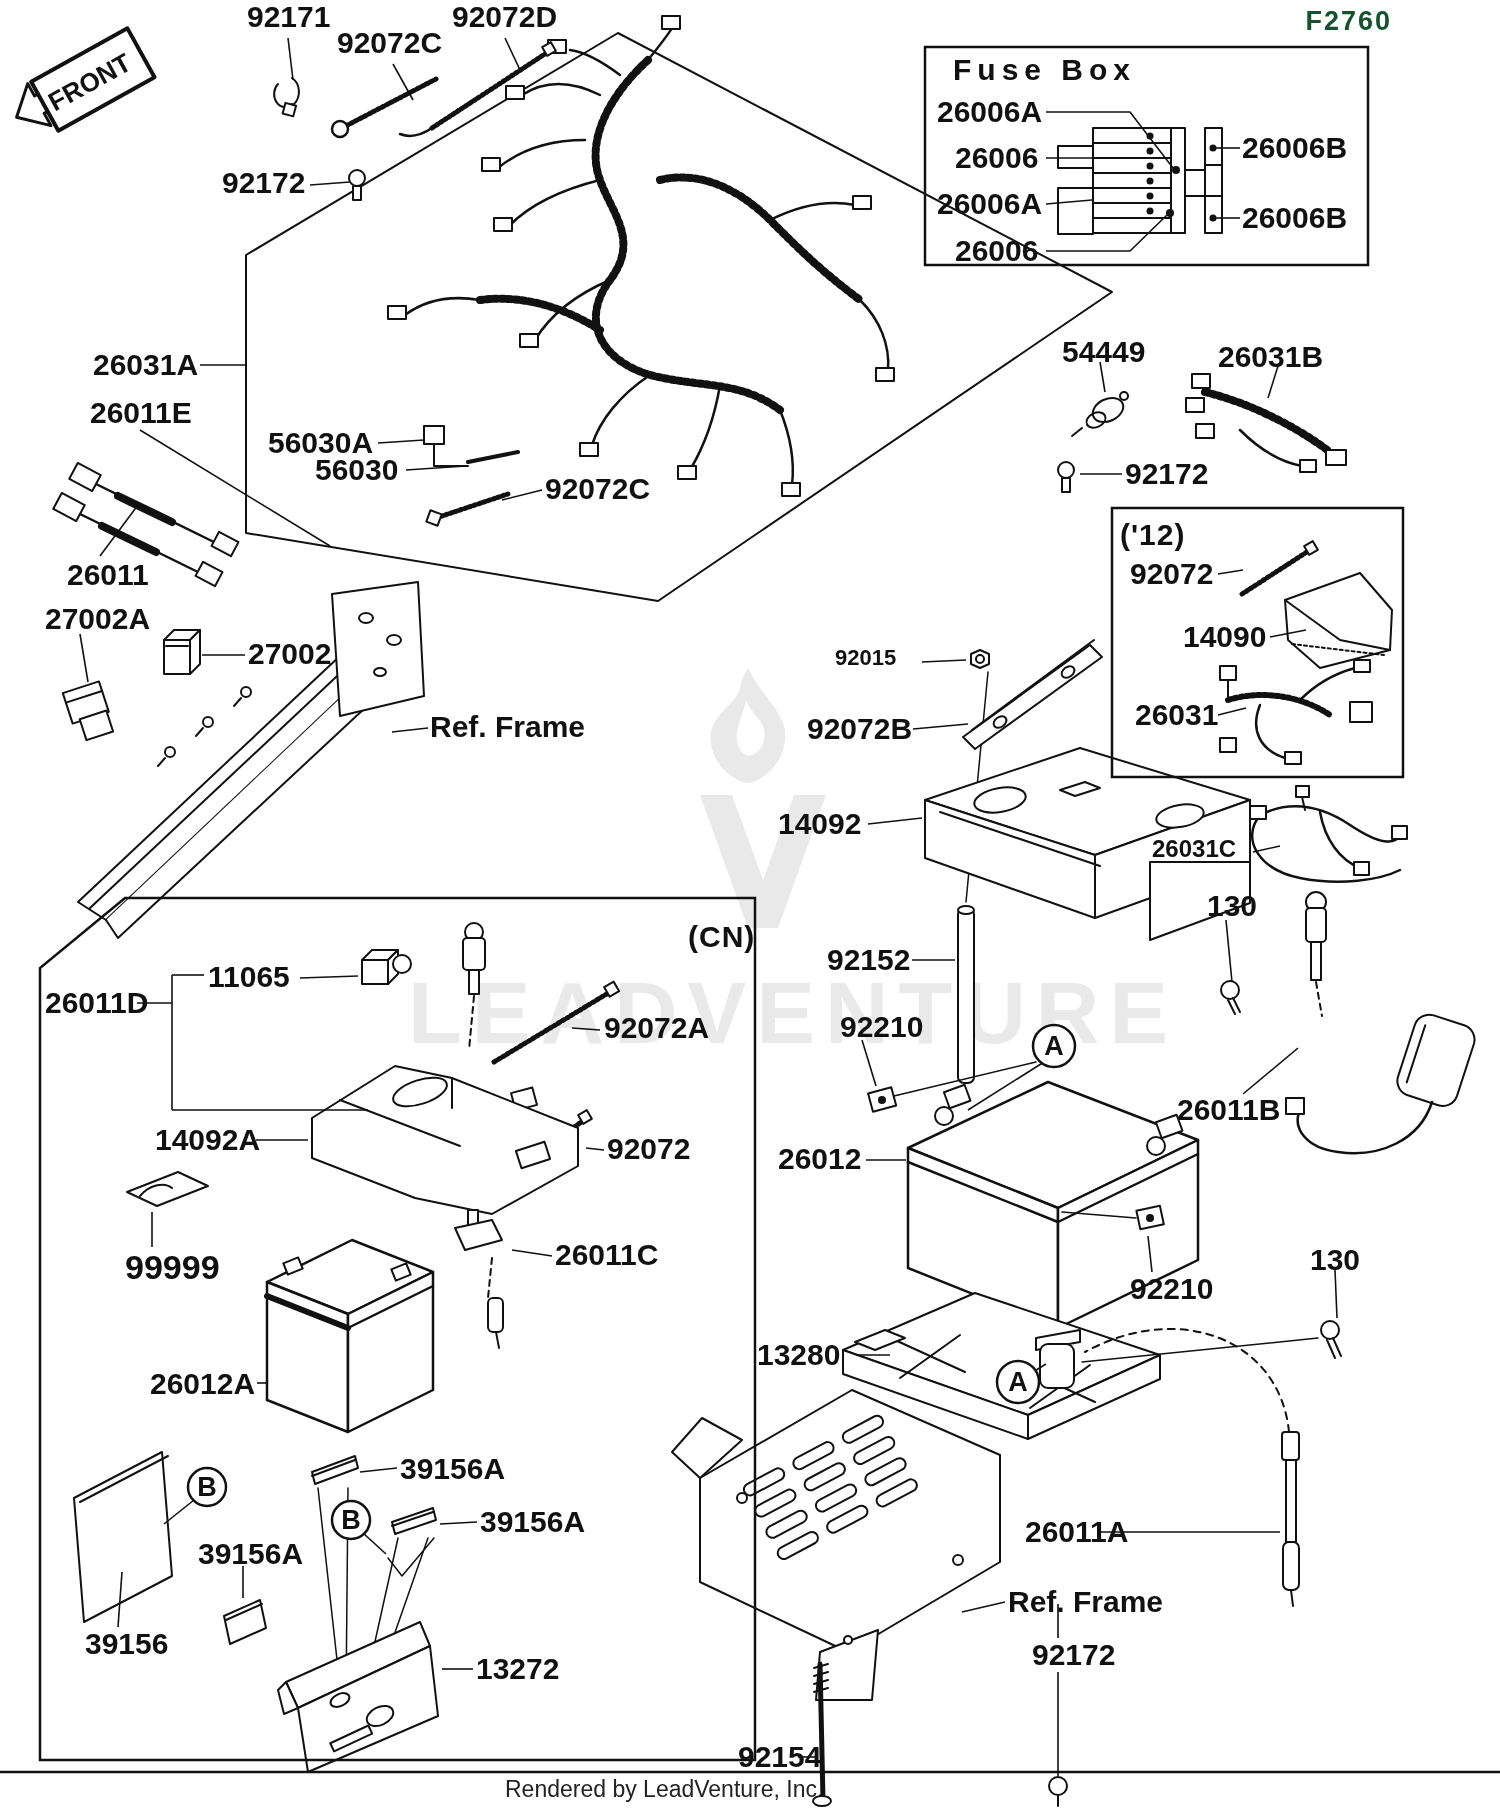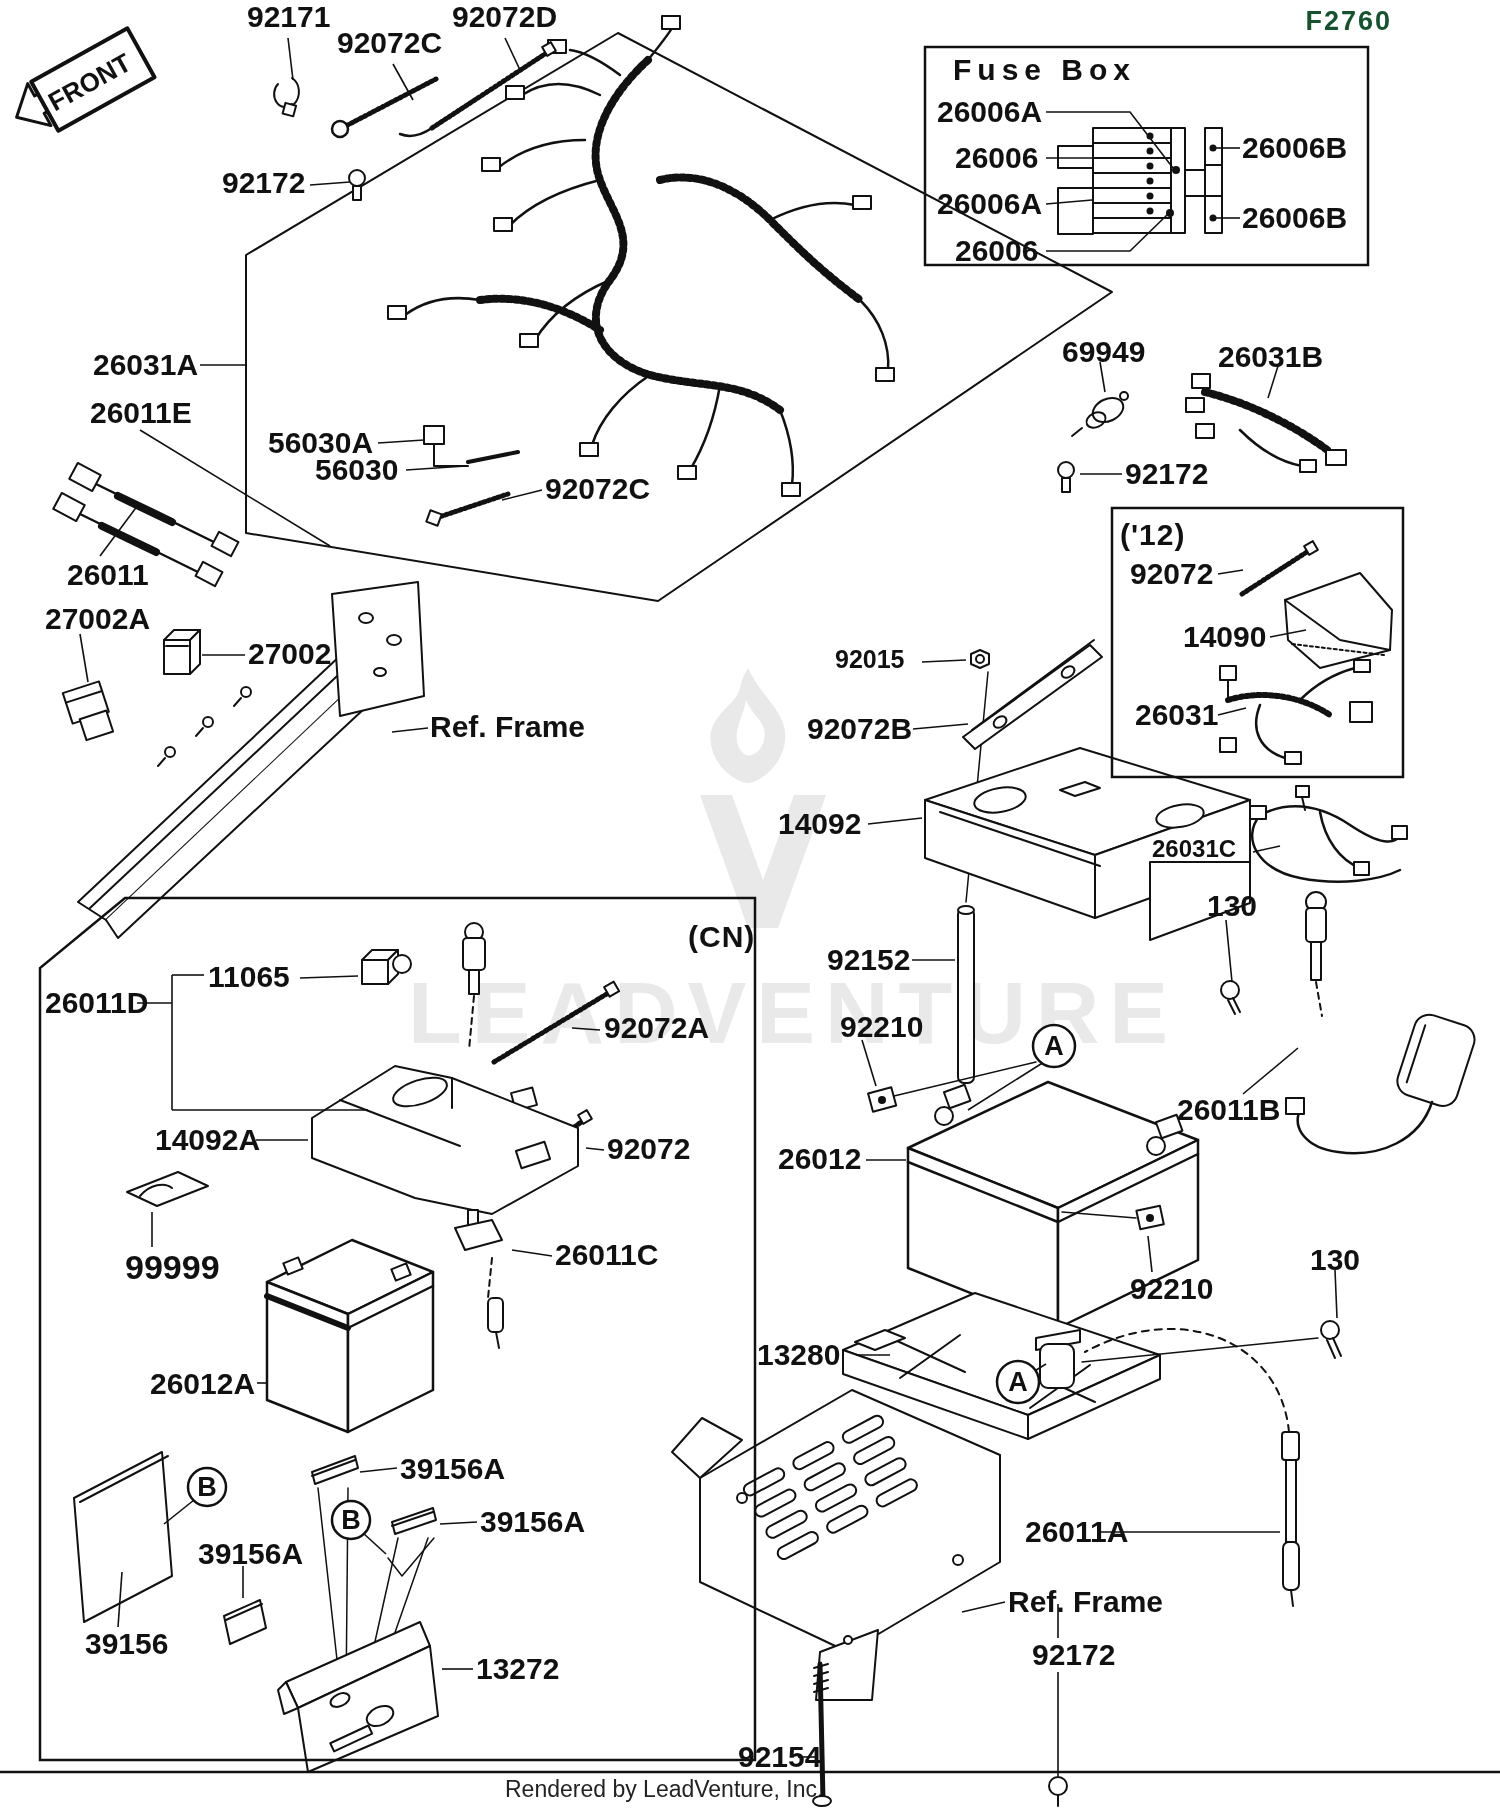--- a/index.html
+++ b/index.html
@@ -555,27 +555,27 @@
       <div class="label" style="left: 1242px; top: 203px; font-size: 30px;">26006B</div>
       <div class="label" style="left: 93px; top: 350px; font-size: 30px;">26031A</div>
       <div class="label" style="left: 90px; top: 398px; font-size: 30px;">26011E</div>
       <div class="label" style="left: 268px; top: 428px; font-size: 30px;">56030A</div>
       <div class="label" style="left: 315px; top: 455px; font-size: 30px;">56030</div>
       <div class="label" style="left: 545px; top: 474px; font-size: 30px;">92072C</div>
       <div class="label" style="left: 67px; top: 560px; font-size: 30px;">26011</div>
       <div class="label" style="left: 45px; top: 604px; font-size: 30px; text-align: right;">27002A</div>
       <div class="label" style="left: 248px; top: 639px; font-size: 30px;">27002</div>
       <div class="label" style="left: 430px; top: 712px; font-size: 30px;">Ref. Frame</div>
-      <div class="label" style="left: 1062px; top: 337px; font-size: 30px;">69949</div>
+      <div class="label" style="left: 1062px; top: 337px; font-size: 30px;">54449</div>
       <div class="label" style="left: 1218px; top: 342px; font-size: 30px;">26031B</div>
       <div class="label" style="left: 1125px; top: 459px; font-size: 30px;">92172</div>
       <div class="label" style="left: 1130px; top: 559px; font-size: 30px;">92072</div>
       <div class="label" style="left: 1183px; top: 622px; font-size: 30px;">14090</div>
       <div class="label" style="left: 1135px; top: 700px; font-size: 30px;">26031</div>
-      <div class="label" style="left: 835px; top: 647px; font-size: 25px;">92015</div>
+      <div class="label" style="left: 835px; top: 647px; font-size: 22px;">92015</div>
       <div class="label" style="left: 807px; top: 714px; font-size: 30px;">92072B</div>
       <div class="label" style="left: 778px; top: 809px; font-size: 30px;">14092</div>
       <div class="label" style="left: 1152px; top: 837px; font-size: 24px;">26031C</div>
       <div class="label" style="left: 1207px; top: 891px; font-size: 30px;">130</div>
       <div class="label" style="left: 827px; top: 945px; font-size: 30px;">92152</div>
       <div class="label" style="left: 840px; top: 1012px; font-size: 30px;">92210</div>
       <div class="label" style="left: 1177px; top: 1095px; font-size: 30px;">26011B</div>
       <div class="label" style="left: 778px; top: 1144px; font-size: 30px;">26012</div>
       <div class="label" style="left: 1130px; top: 1274px; font-size: 30px;">92210</div>
       <div class="label" style="left: 1310px; top: 1245px; font-size: 30px;">130</div>

